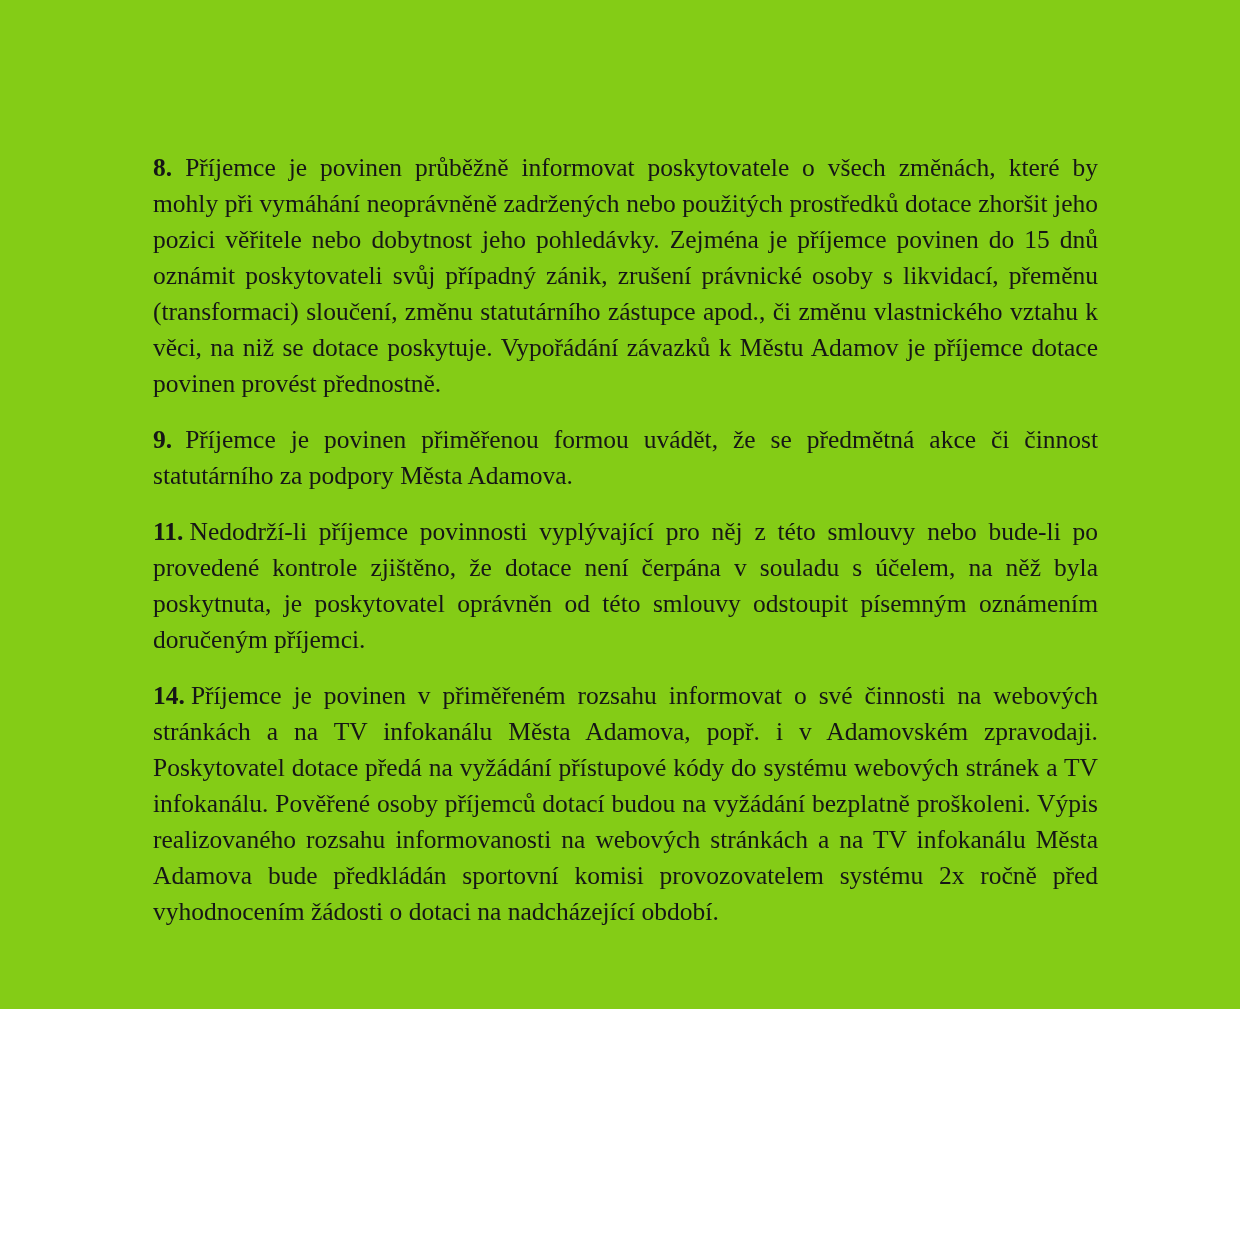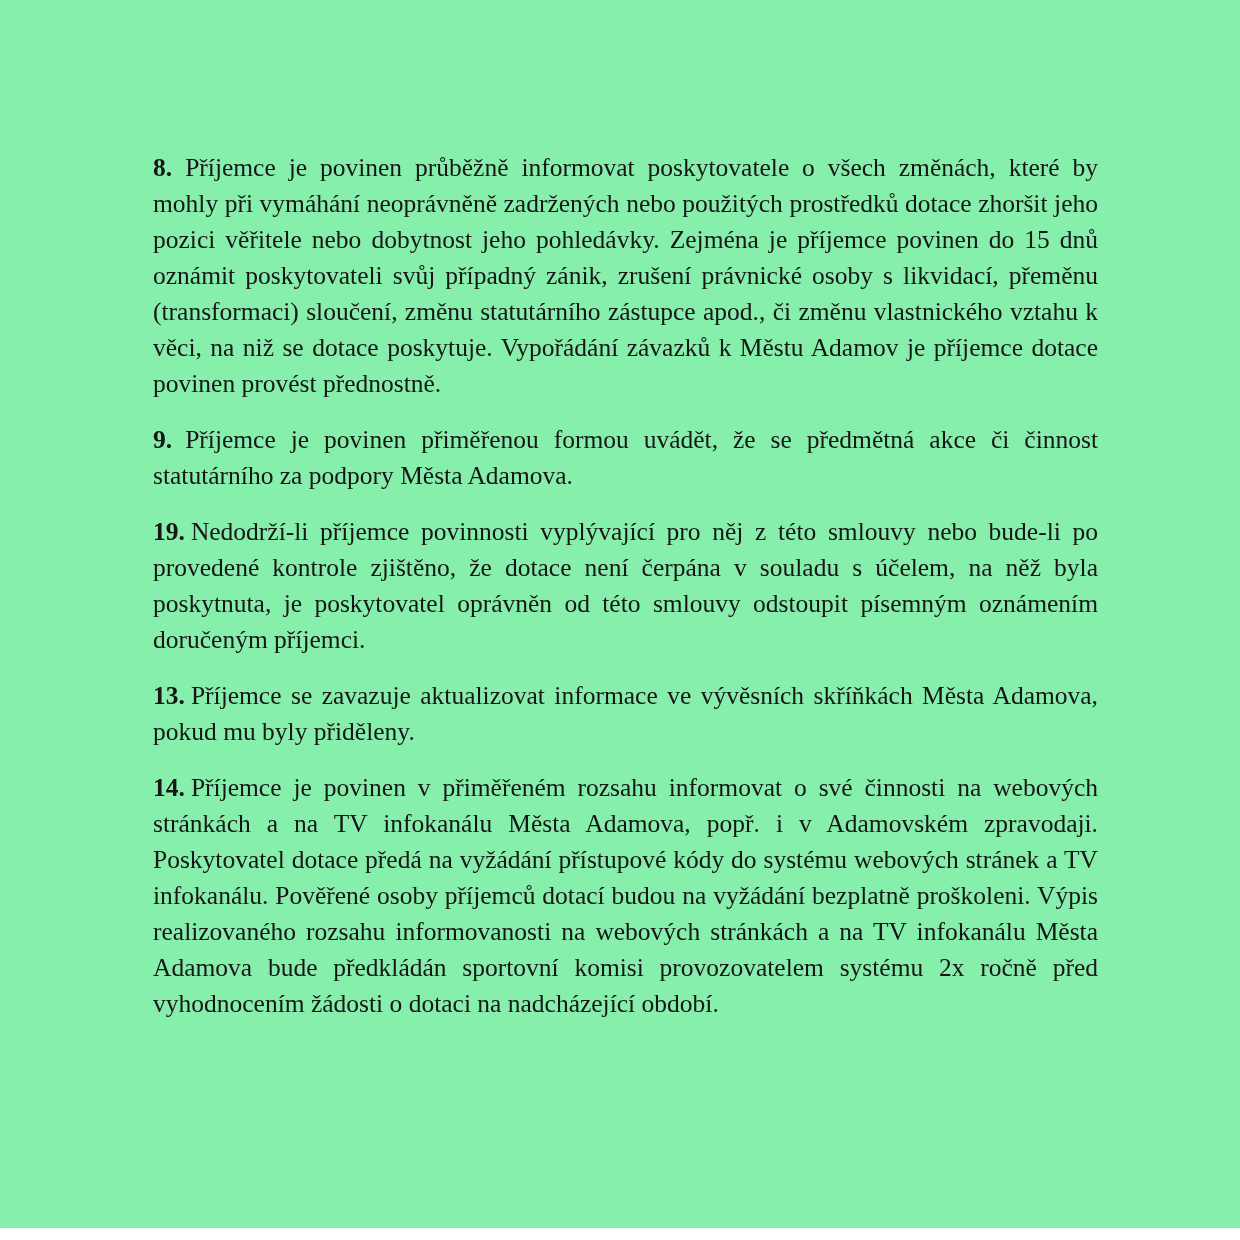--- a/index.html
+++ b/index.html
@@ -3,22 +3,22 @@
 <meta charset="utf-8">
 <style>
   html, body {
     margin: 0;
     padding: 0;
     background: #ffffff;
   }
   #page {
     position: relative;
     width: 1240px;
-    height: 1228px;
-    background: #86efac;
+    height: 1009px;
+    background: #84cc16;
     overflow: hidden;
     font-family: "Liberation Serif", "DejaVu Serif", serif;
     color: #161616;
   }
   #content {
     position: absolute;
     left: 153px;
     top: 150px;
     width: 945px;
   }
@@ -45,21 +45,20 @@
 <body>
 
 <div id="page">
   <div id="content">
 
     <p class="para"><span class="num">8.</span><span class="sp-wide"></span><span>Příjemce je povinen průběžně informovat poskytovatele o všech změnách, které by mohly při vymáhání neoprávněně zadržených nebo použitých prostředků dotace zhoršit jeho pozici věřitele nebo dobytnost jeho pohledávky. Zejména je příjemce povinen do 15 dnů oznámit poskytovateli svůj případný zánik, zrušení právnické osoby s likvidací, přeměnu (transformaci) sloučení, změnu statutárního zástupce apod., či změnu vlastnického vztahu k věci, na niž se dotace poskytuje. Vypořádání závazků k Městu Adamov je příjemce dotace povinen provést přednostně.</span></p>
 
     <p class="para"><span class="num">9.</span><span class="sp-wide"></span><span>Příjemce je povinen přiměřenou formou uvádět, že se předmětná akce či činnost statutárního za podpory Města Adamova.</span></p>
 
 
-    <p class="para"><span class="num">19.</span><span class="sp-narrow"></span><span>Nedodrží-li příjemce povinnosti vyplývající pro něj z této smlouvy nebo bude-li po provedené kontrole zjištěno, že dotace není čerpána v souladu s účelem, na něž byla poskytnuta, je poskytovatel oprávněn od této smlouvy odstoupit písemným oznámením doručeným příjemci.</span></p>
+    <p class="para"><span class="num">11.</span><span class="sp-narrow"></span><span>Nedodrží-li příjemce povinnosti vyplývající pro něj z této smlouvy nebo bude-li po provedené kontrole zjištěno, že dotace není čerpána v souladu s účelem, na něž byla poskytnuta, je poskytovatel oprávněn od této smlouvy odstoupit písemným oznámením doručeným příjemci.</span></p>
 
 
-    <p class="para"><span class="num">13.</span><span class="sp-narrow"></span><span>Příjemce se zavazuje aktualizovat informace ve vývěsních skříňkách Města Adamova, pokud mu byly přiděleny.</span></p>
 
     <p class="para"><span class="num">14.</span><span class="sp-narrow"></span><span>Příjemce je povinen v přiměřeném rozsahu informovat o své činnosti na webových stránkách a na TV infokanálu Města Adamova, popř. i v Adamovském zpravodaji. Poskytovatel dotace předá na vyžádání přístupové kódy do systému webových stránek a TV infokanálu. Pověřené osoby příjemců dotací budou na vyžádání bezplatně proškoleni. Výpis realizovaného rozsahu informovanosti na webových stránkách a na TV infokanálu Města Adamova bude předkládán sportovní komisi provozovatelem systému 2x ročně před vyhodnocením žádosti o dotaci na nadcházející období.</span></p>
 
   </div>
 </div>
 
 </body></html>

